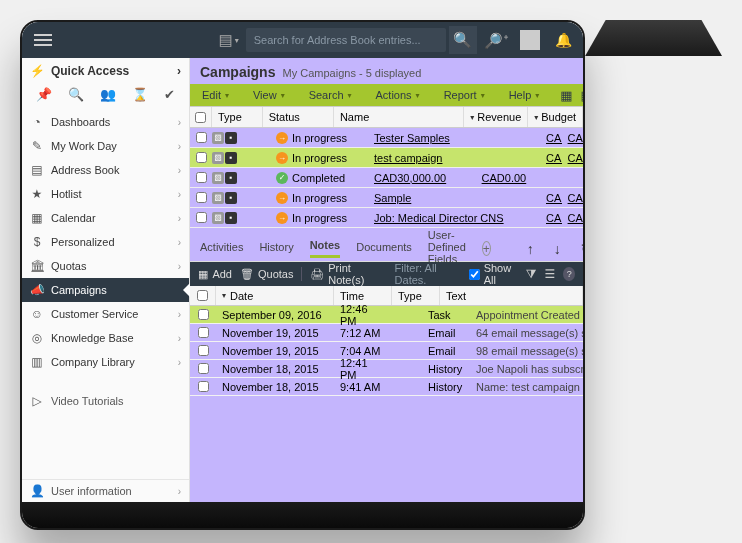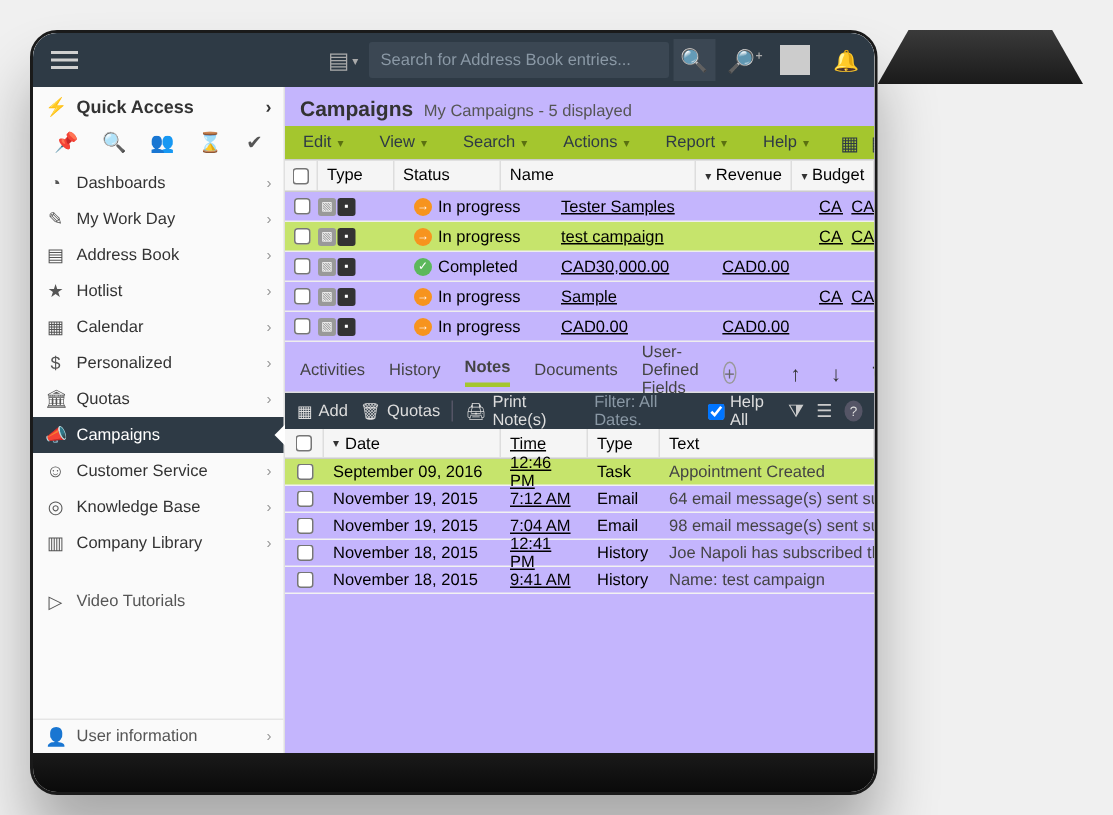--- a/index.html
+++ b/index.html
@@ -73,29 +73,29 @@
   .notes-toolbar .nbtn { display: flex; align-items: center; gap: 4px; cursor: pointer; }
   .notes-toolbar .vsep { width: 1px; height: 14px; background: #556; }
   .notes-toolbar .spacer { flex: 1; }
   .notes-toolbar .filter { color: #8a98a5; }
   .notes-toolbar .ico { font-size: 12px; cursor: pointer; color: #ccc; }
   .notes-toolbar .round-dark { width: 14px; height: 14px; background: #556; border-radius: 50%; font-size: 9px; display: flex; align-items: center; justify-content: center; cursor: pointer; }
   .notes-columns { background: #f5f5f5; height: 20px; border-bottom: 1px solid #ccc; display: flex; align-items: center; font-size: 11px; }
   .notes-columns div { padding: 0 6px; border-right: 1px solid #ddd; height: 100%; display: flex; align-items: center; }
   .nc-chk { width: 26px; justify-content: center; }
   .nc-date { width: 118px; }
-  .nc-time { width: 58px; text-decoration: underline; }
+  .nc-time { width: 58px; }
   .nc-type { width: 48px; }
   .nc-text { flex: 1; }
   .notes-body .nrow { height: 18px; display: flex; align-items: center; font-size: 11px; border-bottom: 1px solid #f2f2f2; }
   .nrow.selected { background: #c6e46c; }
   .nrow .nc-chk { width: 26px; display: flex; justify-content: center; padding: 0; }
   .nrow .nc-date { width: 118px; padding: 0 6px; }
   .nrow .nc-time { width: 58px; padding: 0 6px; }
-  .nrow .nc-type { width: 48px; padding: 0 6px; }
+  .nrow .nc-type { width: 48px; padding: 0 6px; margin-left: 30px; }
   .nrow .nc-text { flex: 1; padding: 0 6px; color: #444; overflow: hidden; white-space: nowrap; }
   .monitor-chin { height: 26px; background: linear-gradient(#1a1a1a,#0a0a0a); }
   .stand { width: 180px; height: 36px; background: linear-gradient(#3a3a3a,#1a1a1a); margin: 0 auto; clip-path: polygon(15% 0, 85% 0, 100% 100%, 0 100%); }
 </style>
 </head>
 <body>
 
 <div class="monitor">
 <div class="screen">
 
@@ -307,20 +307,21 @@
                 <input type="checkbox" style="">
               </div>
               <div class="c-type">
                 <span class="ticon">▧</span>
                 <span class="ticon b">▪</span>
               </div>
               <div class="c-status">
                 <span class="status-dot ">→</span>
                 <span>In progress</span>
               </div>
+              <div class="cell c-name">Job: Medical Director CNS</div>
               <div class="cell c-revenue">CAD0.00</div>
               <div class="cell c-budget">CAD0.00</div>
             </div>
           </div>
 
   <div class="subtabs">
     <span class="subtab">Activities</span>
             <span class="subtab">History</span>
             <span class="subtab active">Notes</span>
             <span class="subtab">Documents</span>
@@ -335,21 +336,21 @@
 
   <div class="notes-toolbar">
     <span class="nbtn">▦ <span>Add</span></span>
     <span class="nbtn">🗑 <span>Quotas</span></span>
     <span class="vsep"></span>
     <span class="nbtn">🖨 <span>Print Note(s)</span></span>
     <span class="spacer"></span>
     <span class="filter">Filter: All Dates.</span>
     <span class="nbtn">
               <input type="checkbox" checked="" style=""> 
-              <span>Help All</span>
+              <span>Show All</span>
             </span>
     <span class="ico">⧩</span>
     <span class="ico">☰</span>
     <span class="round-dark">?</span>
   </div>
   <div class="notes-columns">
     <div class="nc-chk">
               <input type="checkbox" style="">
             </div>
     <div class="nc-date">

